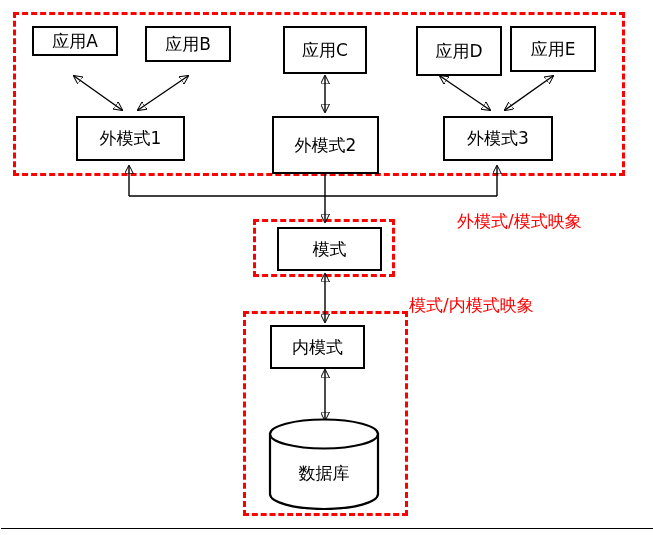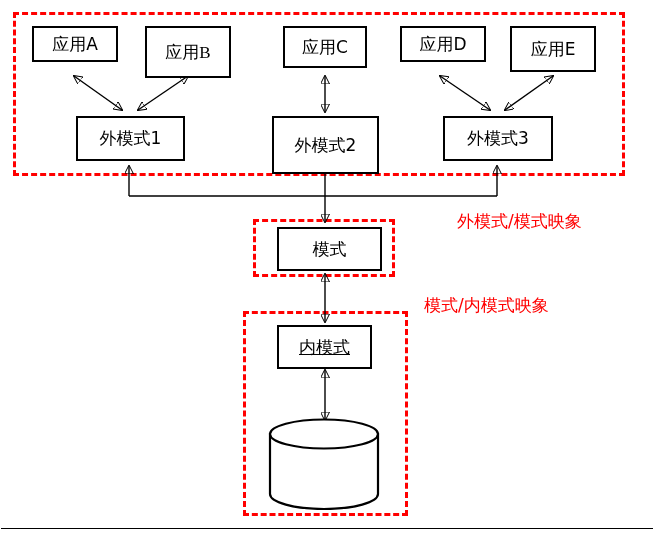--- a/index.html
+++ b/index.html
@@ -131,33 +131,33 @@
 
     <line x1="129" y1="196" x2="497" y2="196" stroke-width="1.4"></line>
 
     <line x1="325" y1="196" x2="325" y2="222" stroke-width="1.4" marker-end="url(#arrowEnd)"></line>
 
     <line x1="325" y1="274" x2="325" y2="322" stroke-width="1.4" marker-start="url(#arrowStart)" marker-end="url(#arrowEnd)"></line>
 
     <line x1="325" y1="370" x2="325" y2="420" stroke-width="1.4" marker-start="url(#arrowStart)" marker-end="url(#arrowEnd)"></line>
   </svg>
 
-  <div class="node" style="left:32px; top:26px; width:86px; height:36px;">
+  <div class="node" style="left:32px; top:26px; width:86px; height:30px;">
     <span>应用A</span>
   </div>
 
-  <div class="node" style="left:145px; top:26px; width:86px; height:52px;font-family:Liberation Serif, serif;">
+  <div class="node" style="left:145px; top:26px; width:86px; height:36px;">
     <span>应用B</span>
   </div>
 
-  <div class="node" style="left:283px; top:26px; width:84px; height:42px;">
+  <div class="node" style="left:283px; top:26px; width:84px; height:48px;">
     <span>应用C</span>
   </div>
 
-  <div class="node" style="left:400px; top:26px; width:86px; height:36px;">
+  <div class="node" style="left:416px; top:26px; width:86px; height:50px;">
     <span>应用D</span>
   </div>
 
   <div class="node" style="left:510px; top:26px; width:86px; height:46px;">
     <span>应用E</span>
   </div>
 
   <div class="node" style="left:76px; top:116px; width:109px; height:45px;">
     <span>外模式1</span>
   </div>
@@ -167,33 +167,34 @@
   </div>
 
   <div class="node" style="left:443px; top:116px; width:110px; height:45px;text-align:right;">
     <span>外模式3</span>
   </div>
 
   <div class="node" style="left:277px; top:227px; width:105px; height:44px;">
     <span>模式</span>
   </div>
 
-  <div class="node" style="left:277px; top:325px; width:95px; height:44px;text-decoration:underline;">
+  <div class="node" style="left:270px; top:325px; width:95px; height:44px;">
     <span>内模式</span>
   </div>
 
   <div class="cylinder" style="left:268px; top:418px; width:112px; height:92px;">
     <svg width="112" height="92" viewBox="0 0 112 92" xmlns="http://www.w3.org/2000/svg">
 
       <path d="M2,16 L2,76 A54,15 0 0 0 110,76 L110,16 Z" fill="#ffffff" stroke="#000000" stroke-width="2.2"></path>
 
       <ellipse cx="56" cy="16" rx="54" ry="14.5" fill="#ffffff" stroke="#000000" stroke-width="2.2"></ellipse>
     </svg>
+    <div class="cyl-label" style="top:44px;">数据库</div>
   </div>
 
   <div class="red-label" style="left:457px; top:198px;">外模式/模式映象</div>
 
-  <div class="red-label" style="left:424px; top:282px;">模式/内模式映象</div>
+  <div class="red-label" style="left:409px; top:282px;">模式/内模式映象</div>
 
   <div class="page-rule" style="top:528px;"></div>
   <div class="page-edge-left" style="left:0px;"></div>
 
 </div>
 
 </body></html>

